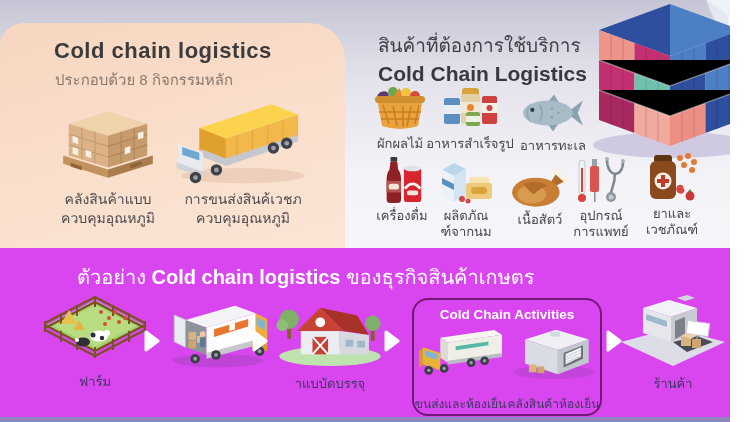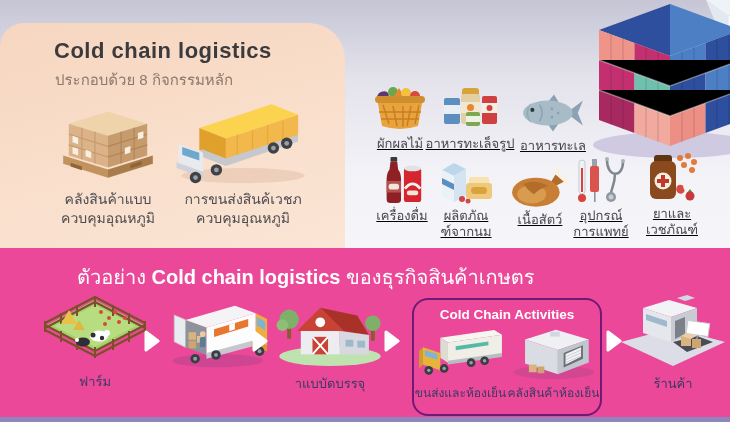--- a/index.html
+++ b/index.html
@@ -21,51 +21,51 @@
   .lp-item-1{left:28px;top:70px;width:160px;}
   .lp-item-2{left:158px;top:70px;width:170px;}
   .lp-caption{margin-top:4px;font-size:14px;line-height:1.35;color:#4c4b50;
     text-align:center;white-space:pre-line;}
   .lp-iconbox{height:93px;display:flex;align-items:center;justify-content:center;}
   
   .rp-heading{position:absolute;left:378px;top:30px;}
   .rp-line1{font-size:19px;color:#3e3e45;}
   .rp-line2{font-size:21px;font-weight:bold;color:#38383f;margin-top:2px;}
   
-  .product{position:absolute;display:flex;flex-direction:column;align-items:center;text-decoration:underline;}
+  .product{position:absolute;display:flex;flex-direction:column;align-items:center;}
   .product .plabel{margin-top:4px;font-size:13px;color:#47474e;text-align:center;
     line-height:1.25;white-space:pre-line;}
   .p1{left:358px;top:84px;width:84px;}
   .p2{left:415px;top:84px;width:110px;}
   .p3{left:511px;top:86px;width:84px;}
   .p4{left:360px;top:156px;width:84px;}
   .p5{left:424px;top:156px;width:84px;justify-content:center;}
   .p6{left:498px;top:160px;width:84px;}
   .p7{left:559px;top:156px;width:84px;}
   .p8{left:630px;top:154px;width:84px;}
   .picon{display:flex;align-items:flex-end;justify-content:center;height:48px;}
   
-  .band{position:absolute;left:0;top:248px;width:750px;height:174px;background:#ec4899;}
+  .band{position:absolute;left:0;top:248px;width:750px;height:174px;background:#d946ef;}
   .band-footer{position:absolute;left:0;bottom:0;width:100%;height:5px;background:#8d85bc;}
   .band-title{position:absolute;left:77px;top:13px;font-size:20px;color:#ffffff;}
   .band-title .bold{font-weight:bold;}
   .step{position:absolute;display:flex;flex-direction:column;align-items:center;}
   .step-label{margin-top:5px;font-size:13px;color:#3d3961;text-align:center;}
   .s-farm{left:40px;top:46px;width:110px;}
   .s-ltruck{left:156px;top:52px;width:118px;}
   .s-barn{left:272px;top:48px;width:116px;}
   .s-store{left:618px;top:46px;width:110px;}
   .arrow{position:absolute;top:82px;}
   .a1{left:144px;}.a2{left:252px;}.a3{left:384px;}.a4{left:606px;}
   
   .act-box{position:absolute;left:412px;top:50px;width:190px;height:118px;
     border:2px solid #701a75;border-radius:16px;box-sizing:border-box;}
   .act-title{margin-top:7px;text-align:center;font-size:13.5px;font-weight:bold;color:#ffffff;}
   .act-row{display:flex;justify-content:space-around;margin-top:2px;}
-  .act-cell{display:flex;flex-direction:column;align-items:center;width:50%;}
+  .act-cell{display:flex;flex-direction:column;align-items:center;width:50%;gap:11px;}
   .act-iconbox{height:56px;display:flex;align-items:flex-end;justify-content:center;}
   .act-label{margin-top:3px;font-size:12px;color:#3d3961;text-align:center;white-space:nowrap;}
 </style>
 </head>
 <body>
 
 <div class="canvas">
 
   <div class="top-area">
 
@@ -177,20 +177,24 @@
               <circle cx="126" cy="54" r="6" fill="#3f4147"></circle>
                 <circle cx="126" cy="54" r="2.5" fill="#9aa0a8"></circle>
             </g>
           </svg>
         </div>
         <div class="lp-caption">การขนส่งสินค้เวชภ
 ควบคุมอุณหภูมิ</div>
       </div>
     </div>
 
+    <div class="rp-heading">
+      <div class="rp-line1">สินค้าที่ต้องการใช้บริการ</div>
+      <div class="rp-line2">Cold Chain Logistics</div>
+    </div>
 
     <div class="product p1">
       <div class="picon">
         <svg width="54" height="48" viewBox="0 0 54 48">
           <ellipse cx="10" cy="12" rx="6" ry="4.5" fill="#5c3a6b" transform="rotate(-20 10 12)"></ellipse>
           <circle cx="20" cy="8" r="5" fill="#6aa84f"></circle>
           <polygon points="26,4 31,12 21,12" fill="#e8882e"></polygon>
           <circle cx="33" cy="9" r="5" fill="#f2c13f"></circle>
           <circle cx="42" cy="12" r="5" fill="#d84a3a"></circle>
           <path d="M4,14 L50,14 L45,42 Q27,48 9,42 Z" fill="#e8a33d"></path>
@@ -213,21 +217,21 @@
           <circle cx="28.5" cy="23.5" r="3.5" fill="#e8882e"></circle>
           <rect x="2" y="14" width="16" height="26" rx="2" fill="#5a8fc0"></rect>
           <rect x="2" y="21" width="16" height="9" fill="#e9eef4"></rect>
           <rect x="40" y="12" width="15" height="28" rx="2" fill="#cf4040"></rect>
           <rect x="40" y="19" width="15" height="10" fill="#f4efe2"></rect>
           <circle cx="47.5" cy="24" r="3" fill="#cf4040"></circle>
           <rect x="24" y="28" width="14" height="14" rx="2" fill="#7da84f"></rect>
           <rect x="24" y="32" width="14" height="6" fill="#edf3e4"></rect>
         </svg>
       </div>
-      <div class="plabel">อาหารทะเล็จรูป</div>
+      <div class="plabel">อาหารสำเร็จรูป</div>
     </div>
 
     <div class="product p3">
       <div class="picon">
         <svg width="64" height="42" viewBox="0 0 62 40">
           <polygon points="44,20 60,8 55,20 60,32" fill="#8aa2b2"></polygon>
           <polygon points="24,12 32,2 38,12" fill="#8aa2b2"></polygon>
           <polygon points="24,28 31,38 38,28" fill="#8aa2b2"></polygon>
           <ellipse cx="26" cy="20" rx="24" ry="12" fill="#a7bcc6"></ellipse>
           <path d="M10,10 Q0,20 10,30 Q4,20 10,10" fill="#93aab7"></path>

